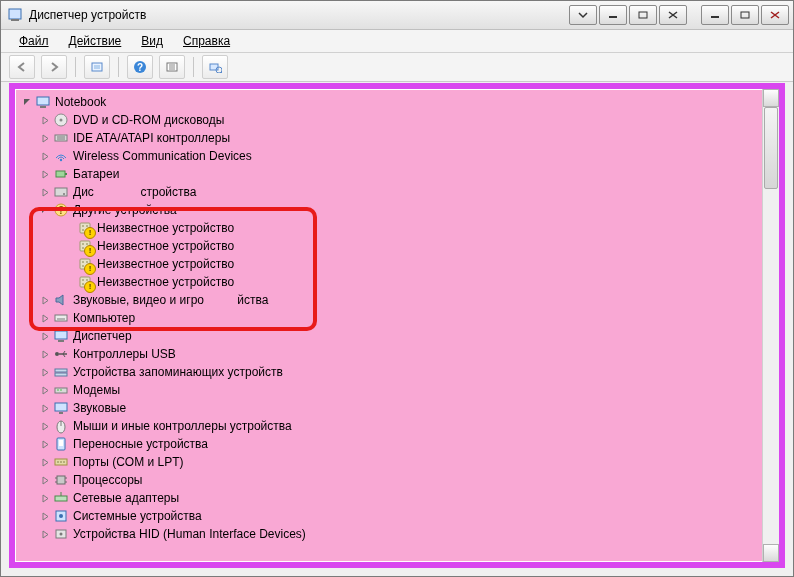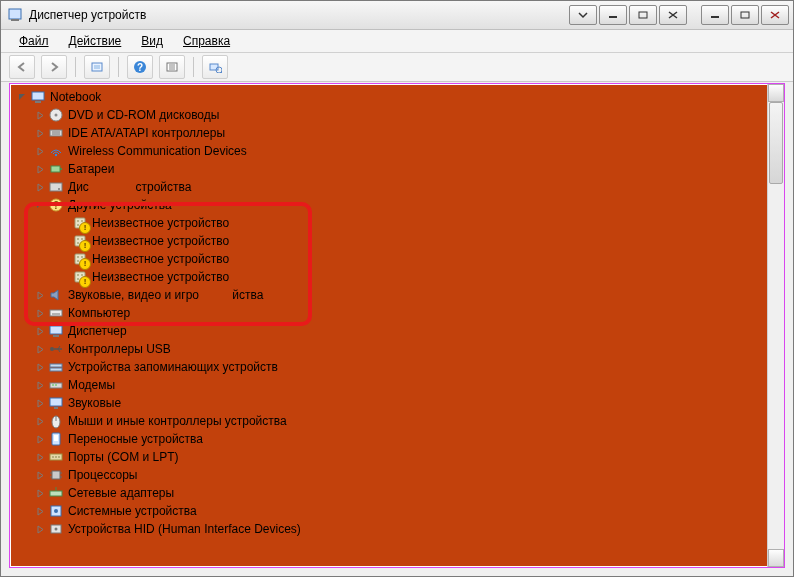--- a/index.html
+++ b/index.html
@@ -15,21 +15,21 @@
 
 .extra-btns{display:flex;gap:2px;margin-right:14px;}
 
 .menubar{height:22px;background:#f4f4f4;display:flex;align-items:center;border-bottom:1px solid #d0d0d0;padding-left:10px;gap:4px;}
 .menuitem{padding:2px 8px;text-decoration:underline;text-decoration-color:#000;color:#000;}
 
 .toolbar{height:28px;background:#f4f4f4;display:flex;align-items:center;border-bottom:1px solid #c9c9c9;padding-left:8px;gap:6px;}
 .tbtn{width:24px;height:22px;border:1px solid #cfcfcf;background:linear-gradient(#ffffff,#ececec);display:flex;align-items:center;justify-content:center;border-radius:2px;}
 .tsep{width:1px;height:20px;background:#c7c7c7;margin:0 2px;}
 
-.content{position:absolute;left:8px;right:8px;top:82px;bottom:8px;border:1px solid #d946ef;background:#c2410c;box-shadow:inset 0 0 0 1px #fff;}
+.content{position:absolute;left:8px;right:8px;top:82px;bottom:8px;border:6px solid #d946ef;background:#f9a8d4;box-shadow:inset 0 0 0 1px #fff;}
 .tree{position:absolute;left:0;top:0;right:16px;bottom:0;overflow:hidden;padding:4px 0 0 2px;}
 .scrollbar{position:absolute;right:0;top:0;width:16px;bottom:0;background:#f0f0f0;border-left:1px solid #d0d0d0;}
 .scroll-btn{height:16px;background:linear-gradient(#fefefe,#d9d9d9);border:1px solid #b0b0b0;margin:0;}
 .scroll-thumb{position:absolute;left:1px;right:1px;top:18px;height:80px;background:linear-gradient(#f4f4f4,#d6d6d6);border:1px solid #a9a9a9;border-radius:2px;}
 .scroll-btn.bottom{position:absolute;bottom:0;left:0;right:0;}
 
 .row{display:flex;align-items:center;height:18px;white-space:nowrap;}
 .row .exp{width:12px;height:12px;display:flex;align-items:center;justify-content:center;color:#5a5a5a;margin-right:2px;}
 .row .exp svg{display:block;}
 .row .spacer{flex:0 0 auto;}

